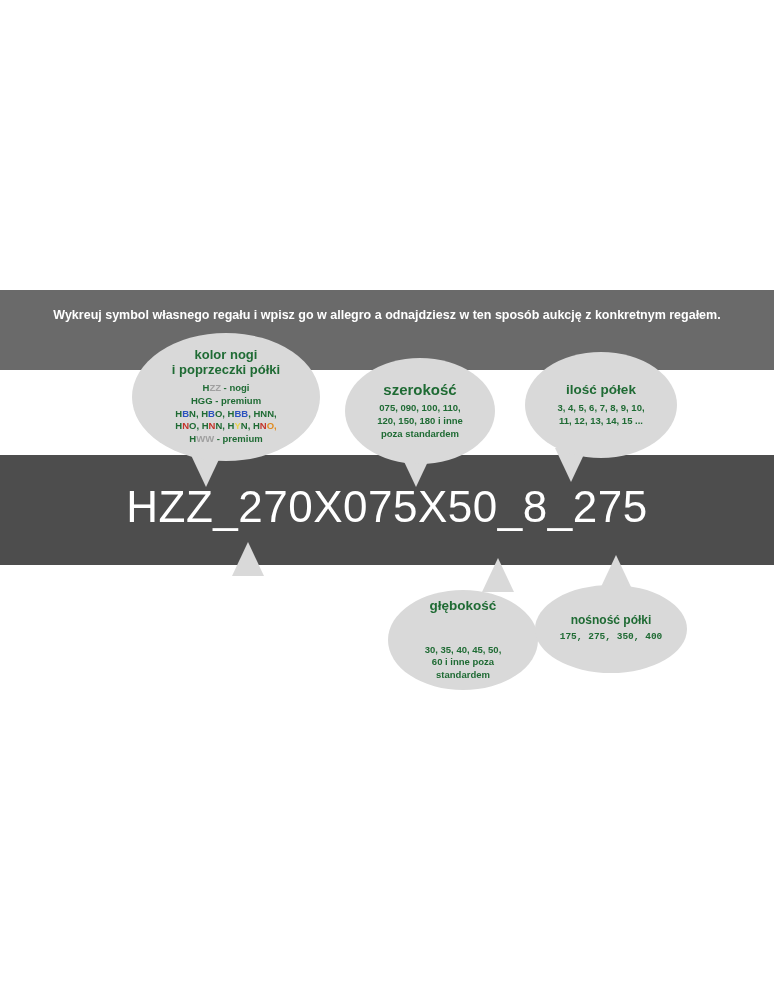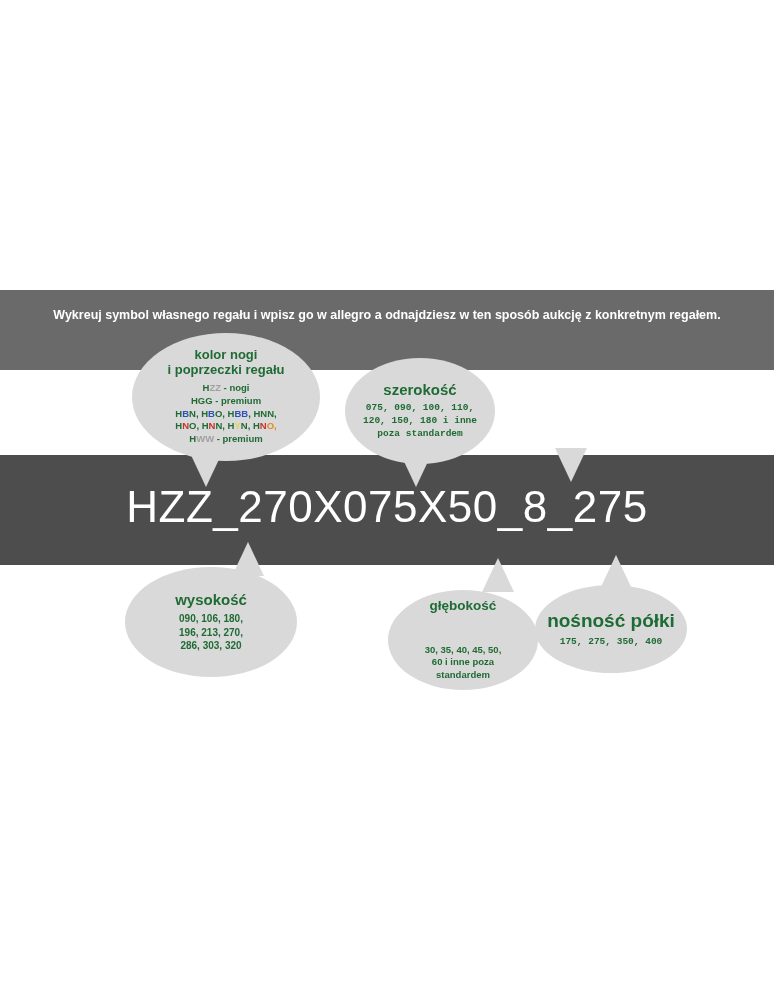--- a/index.html
+++ b/index.html
@@ -120,21 +120,21 @@
     left: 132px; top: 43px; width: 188px; height: 128px;
   }
   #bubble-kolor .btitle { font-size: 13px; }
   #bubble-kolor .bbody { font-size: 9.5px; }
   #tail-kolor { left: 190px; top: 163px; }
 
   #bubble-szerokosc {
     left: 345px; top: 68px; width: 150px; height: 106px;
   }
   #bubble-szerokosc .btitle { font-size: 15px; }
-  #bubble-szerokosc .bbody { font-size: 9.5px; font-family: Liberation Mono, monospace; }
+  #bubble-szerokosc .bbody { font-size: 9.5px; }
   #tail-szerokosc { left: 400px; top: 163px; }
 
   #bubble-polki {
     left: 525px; top: 62px; width: 152px; height: 106px;
   }
   #bubble-polki .btitle { font-size: 13.5px; }
   #bubble-polki .bbody { font-size: 9.5px; }
   #tail-polki { left: 555px; top: 158px; }
 
   
@@ -154,21 +154,21 @@
   #bubble-glebokosc {
     left: 388px; top: 300px; width: 150px; height: 100px; gap: 26px;
   }
   #bubble-glebokosc .btitle { font-size: 13.5px; }
   #bubble-glebokosc .bbody { font-size: 9.5px; }
   #tail-glebokosc { left: 482px; top: 268px; }
 
   #bubble-nosnosc {
     left: 535px; top: 295px; width: 152px; height: 88px;
   }
-  #bubble-nosnosc .btitle { font-size: 19px; text-align: center; }
+  #bubble-nosnosc .btitle { font-size: 12px; text-align: center; }
   #bubble-nosnosc .bbody { font-size: 9.5px; font-family: Liberation Mono, monospace; }
   #tail-nosnosc { left: 600px; top: 265px; }
 
   
   .c-blue { color: #2a52be; }
   .c-red  { color: #c4342a; }
   .c-orange { color: #e08a1e; }
   .c-green { color: #1f6b34; }
   .c-grey { color: #a0a0a0; }
   .c-yellow { color: #e8d44d; }
@@ -185,49 +185,48 @@
   <div class="band band-bottom"></div>
 
   <div class="header-text">Wykreuj symbol własnego regału i wpisz go w allegro a odnajdziesz w ten sposób aukcję z konkretnym regałem.</div>
 
   <div class="code-text">HZZ_270X075X50_8_275</div>
 
   <div class="tail tail-down" id="tail-kolor"></div>
   <div class="bubble" id="bubble-kolor">
     <div class="btitle">
       <span>kolor nogi</span><br>
-      <span>i poprzeczki regału</span>
+      <span>i poprzeczki półki</span>
     </div>
     <div class="bbody" id="kolor-lines">
         <div class="kolor-line"><span class="c-green">H</span><span class="c-grey">ZZ</span><span class="c-green"> - nogi</span></div>
         <div class="kolor-line"><span class="c-green">HGG - premium</span></div>
         <div class="kolor-line"><span class="c-green">H</span><span class="c-blue">B</span><span class="c-green">N, H</span><span class="c-blue">B</span><span class="c-green">O, H</span><span class="c-blue">B</span><span class="c-blue">B</span><span class="c-green">, H</span><span class="c-green">NN,</span></div>
         <div class="kolor-line"><span class="c-green">H</span><span class="c-red">N</span><span class="c-green">O, H</span><span class="c-red">N</span><span class="c-green">N, H</span><span class="c-yellow">Y</span><span class="c-green">N, H</span><span class="c-red">N</span><span class="c-orange">O,</span></div>
         <div class="kolor-line"><span class="c-green">H</span><span class="c-grey">WW</span><span class="c-green"> - premium</span></div>
       </div>
   </div>
 
   <div class="tail tail-down" id="tail-szerokosc"></div>
   <div class="bubble" id="bubble-szerokosc">
     <div class="btitle">szerokość</div>
     <div class="bbody" style="white-space: pre-line;">075, 090, 100, 110,
 120, 150, 180  i inne
 poza standardem</div>
   </div>
 
   <div class="tail tail-down" id="tail-polki"></div>
+  <div class="bubble" id="bubble-polki">
+    <div class="btitle">ilość półek</div>
+    <div class="bbody" style="white-space: pre-line;">3, 4, 5, 6, 7, 8, 9, 10,
+11, 12, 13, 14, 15 ...</div>
+  </div>
 
 
   <div class="tail tail-up" id="tail-wysokosc"></div>
-  <div class="bubble" id="bubble-wysokosc">
-    <div class="btitle">wysokość</div>
-    <div class="bbody" style="white-space: pre-line;">090, 106, 180,
-196, 213, 270,
-286, 303, 320</div>
-  </div>
 
   <div class="tail tail-up" id="tail-glebokosc"></div>
   <div class="bubble" id="bubble-glebokosc">
     <div class="btitle">głębokość</div>
     <div class="bbody" style="white-space: pre-line;">30, 35, 40, 45, 50,
 60 i inne poza
 standardem</div>
   </div>
 
   <div class="tail tail-up" id="tail-nosnosc"></div>

